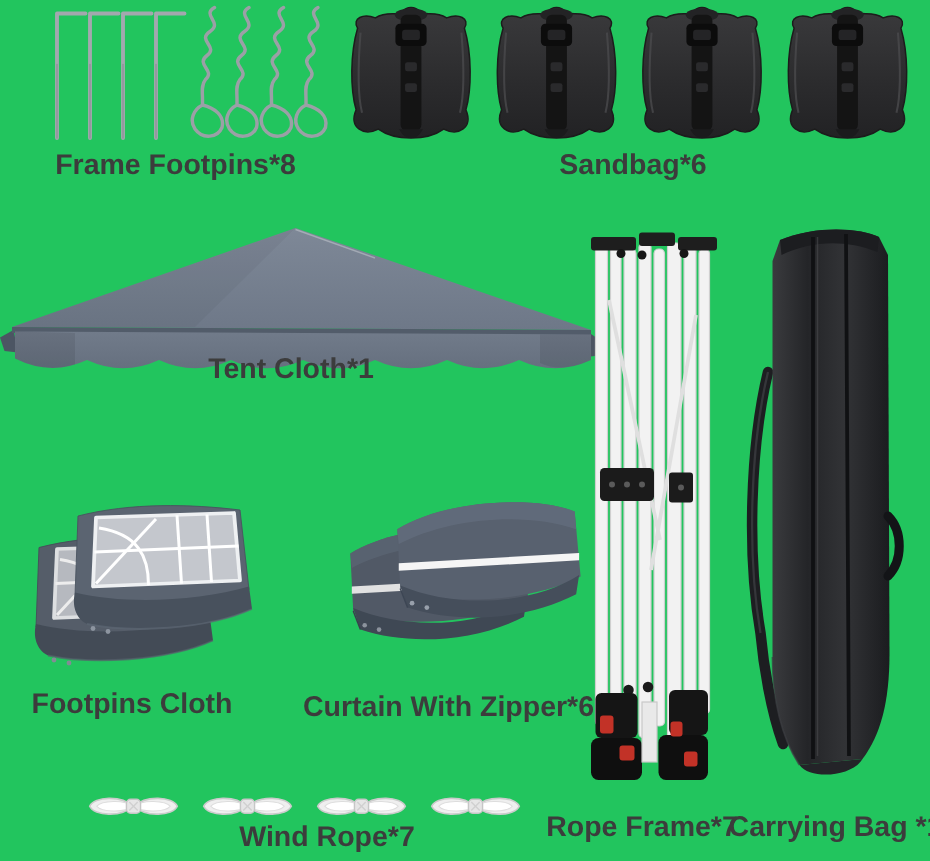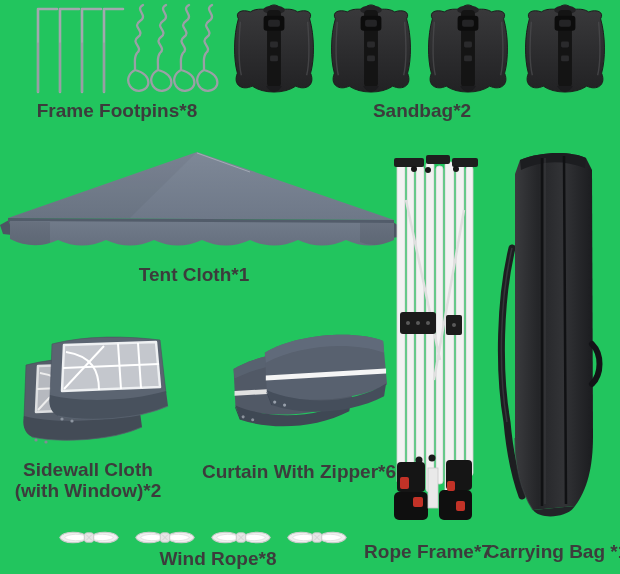--- a/index.html
+++ b/index.html
@@ -113,63 +113,62 @@
     <use href="#spiralstake" x="169" y="1" width="26" height="92"></use>
   </svg>
   <div class="label" style="left:117px;top:100px">Frame Footpins*8</div>
 
   <svg class="abs" style="left:228px;top:2px" width="384" height="93" viewBox="0 0 384 93">
     <use href="#sandbag" x="0" y="0" width="92" height="93"></use>
     <use href="#sandbag" x="97" y="0" width="92" height="93"></use>
     <use href="#sandbag" x="194" y="0" width="92" height="93"></use>
     <use href="#sandbag" x="291" y="0" width="92" height="93"></use>
   </svg>
-  <div class="label" style="left:422px;top:100px">Sandbag*2</div>
+  <div class="label" style="left:422px;top:100px">Sandbag*6</div>
 
   <svg class="abs" style="left:0;top:148px" width="402" height="108" viewBox="0 0 402 108">
     <path d="M9,72 L0,77 L3,86 L12,87 Z" fill="#4c5563"></path>
     <path d="M393,74 L402,80 L399,89 L391,90 Z" fill="#4c5563"></path>
     <polygon points="197,4 394,72 8,70" fill="url(#canopyGrad)"></polygon>
     <polygon points="197,4 8,70 130,70" fill="#000000" opacity="0.04"></polygon>
     <path d="M197,5 L250,24" stroke="#ffffff" stroke-width="1" opacity="0.30" fill="none"></path>
     <path d="M8,70 L394,72 L394,76 L8,74 Z" fill="#525c6a"></path>
     <path d="M10,73 L394,75 L394,92
              Q370,103 346,92 Q322,103 298,92 Q274,103 250,92 Q226,103 202,92
              Q178,103 154,92 Q130,103 106,92 Q82,103 58,92 Q34,103 10,91 Z" fill="url(#valGrad)"></path>
     <path d="M10,73 L50,74 L50,95 Q30,101 10,91 Z" fill="#000000" opacity="0.08"></path>
     <path d="M360,75 L394,75 L394,92 Q375,101 360,94 Z" fill="#000000" opacity="0.08"></path>
   </svg>
-  <div class="label" style="left:194px;top:264px">Tent Cloth*1</div>
+  <div class="label" style="left:194px;top:236px">Tent Cloth*1</div>
 
   <svg class="abs" style="left:16px;top:352px" width="128" height="100" viewBox="0 0 128 100">
     <use href="#sidewall" width="128" height="100" style="filter:brightness(0.93)"></use>
   </svg>
   <svg class="abs" style="left:42px;top:331px" width="128" height="100" viewBox="0 0 128 100">
     <use href="#sidewall" width="128" height="100"></use>
   </svg>
   <div class="label two-line" style="left:88px;top:459px">
-    <span>Sidewall Cloth</span><br>
-    <span>(with Window)*2</span>
+    <span>Footpins Cloth</span><br>
   </div>
 
   <svg class="abs" style="left:224px;top:344px" width="132" height="96" viewBox="0 0 138 100">
     <use href="#curtain" width="138" height="100" style="filter:brightness(0.92)"></use>
   </svg>
   <svg class="abs" style="left:255px;top:327px" width="136" height="99" viewBox="0 0 138 100">
     <use href="#curtain" width="138" height="100"></use>
   </svg>
   <div class="label" style="left:299px;top:461px">Curtain With Zipper*6</div>
 
   <svg class="abs" style="left:57px;top:527px" width="292" height="21" viewBox="0 0 292 21">
     <use href="#windrope" x="0" y="0" width="64" height="21"></use>
     <use href="#windrope" x="76" y="0" width="64" height="21"></use>
     <use href="#windrope" x="152" y="0" width="64" height="21"></use>
     <use href="#windrope" x="228" y="0" width="64" height="21"></use>
   </svg>
-  <div class="label" style="left:218px;top:548px">Wind Rope*8</div>
+  <div class="label" style="left:218px;top:548px">Wind Rope*7</div>
 
   <svg class="abs" style="left:394px;top:150px" width="88" height="372" viewBox="0 0 88 372">
     <g stroke="#cfcfcf" stroke-width="0.8" fill="#f2f2f2">
       <rect x="3" y="14" width="8" height="320" rx="3"></rect>
       <rect x="13" y="12" width="7" height="326" rx="3"></rect>
       <rect x="22" y="16" width="8" height="312" rx="3"></rect>
       <rect x="32" y="12" width="8" height="330" rx="3"></rect>
       <rect x="42" y="16" width="7" height="318" rx="3"></rect>
       <rect x="51" y="12" width="9" height="334" rx="3"></rect>
       <rect x="62" y="14" width="8" height="326" rx="3"></rect>

